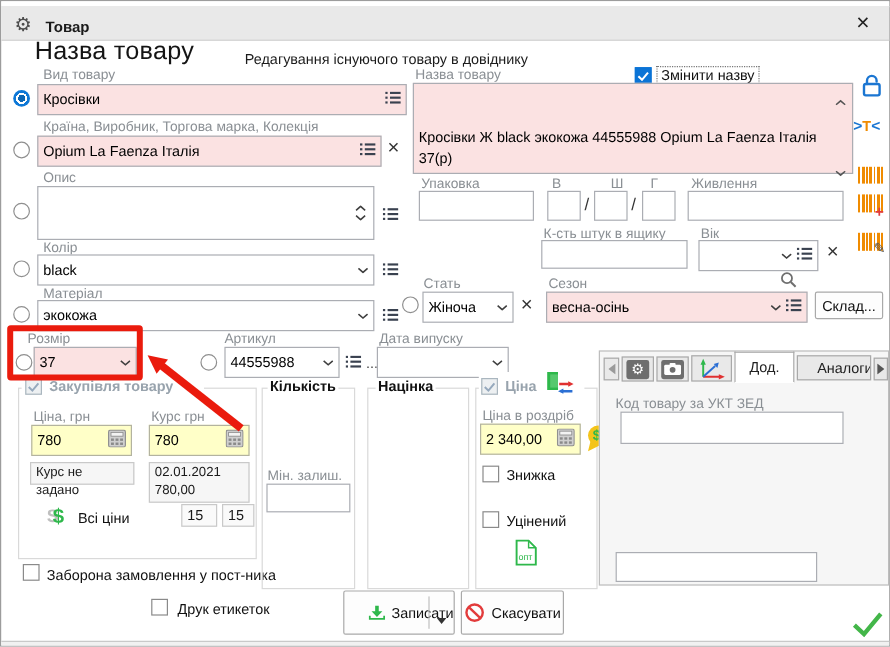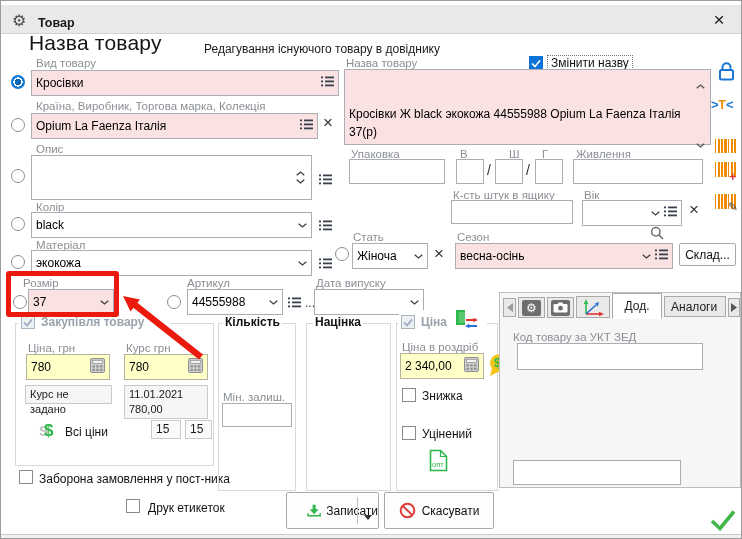--- a/index.html
+++ b/index.html
@@ -351,21 +351,21 @@
             <rect x="10.1" y="7.4" width="2.4" height="2"></rect>
             <rect x="2.5" y="10.8" width="2.4" height="2"></rect>
             <rect x="6.3" y="10.8" width="2.4" height="2"></rect>
             <rect x="10.1" y="10.8" width="2.4" height="2"></rect>
           </g>
         </svg></span>
   </div>
 
   <div class="sunken" style="left:24px;top:384px;width:87px;height:19px">Курс не задано</div>
   <div class="sunken" style="left:123px;top:384px;width:84px;height:34px">
-    <span>11.01.2021</span><br>
+    <span>02.01.2021</span><br>
     <span>780,00</span>
   </div>
 
   <span class="ssico" style="position:absolute;left:38px;top:420px">
     <span class="sh">S</span>
     <span class="dl">$</span>
   </span>
   <div class="cblbl" style="left:64px;top:424px">Всі ціни</div>
   <div class="sunken" style="left:150px;top:419px;width:30px;height:19px;background:#fafafa;font-size:12px">15</div>
   <div class="sunken" style="left:184px;top:419px;width:27px;height:19px;background:#fafafa;font-size:12px">15</div>
@@ -461,21 +461,21 @@
           <path d="M5 16 V5" stroke="#2eb84b"></path>
           <path d="M5 16 H19" stroke="#e03131"></path>
           <path d="M5 16 L15 7" stroke="#2b6fd4"></path>
         </g>
         <polygon points="5,1 2.8,6 7.2,6" fill="#2eb84b"></polygon>
         <polygon points="23,16 18,13.8 18,18.2" fill="#e03131"></polygon>
         <polygon points="18,4 13.8,5.4 16.8,8.6" fill="#2b6fd4"></polygon>
       </svg>
     </div>
   <div class="tab active" style="left:611px;top:292px;width:50px;height:26px">Дод.</div>
-  <div class="tab" style="left:663px;top:295px;width:62px;height:21px;justify-content:flex-start;padding-left:6px">Аналоги</div>
+  <div class="tab" style="left:663px;top:295px;width:62px;height:21px;justify-content:flex-start;padding-left:16px">Аналоги</div>
   <div class="tab" style="left:727px;top:297px;width:12px;height:19px">
       <svg width="6" height="9" viewBox="0 0 6 9">
         <polygon points="0,0 0,9 6,4.5" fill="#555"></polygon>
       </svg>
     </div>
 
   <div class="lbl" style="left:512px;top:330px">Код товару за УКТ ЗЕД</div>
   <input class="plain" style="left: 516px; top: 342px; width: 186px; height: 27px;">
   <input class="plain" style="left: 512px; top: 459px; width: 168px; height: 25px;">
 
@@ -487,21 +487,21 @@
         <polygon points="7.5,1 11.5,1 11.5,7 15.5,7 9.5,13.5 3.5,7 7.5,7" fill="#2eb84b"></polygon>
         <path d="M1.5 12 V15.5 H17.5 V12" fill="none" stroke="#2eb84b" stroke-width="2"></path>
       </svg>
     <span style="margin-left:5px">Записати</span>
     <span style="position:absolute;right:20px;top:4px;bottom:4px;width:1px;background:#c0c0c0"></span>
     <span style="position:absolute;right:6px;top:16px"><svg width="8" height="5" viewBox="0 0 8 5">
           <polygon points="0,0 8,0 4,5" fill="#333"></polygon>
         </svg></span>
   </div>
 
-  <div class="btn" style="left:383px;top:491px;width:110px;height:37px;gap:6px">
+  <div class="btn" style="left:383px;top:491px;width:86px;height:37px;gap:6px">
     <svg width="17" height="17" viewBox="0 0 17 17">
         <circle cx="8.5" cy="8.5" r="6.8" fill="none" stroke="#e23b3b" stroke-width="2"></circle>
         <line x1="3.9" y1="4.1" x2="13.1" y2="12.9" stroke="#e23b3b" stroke-width="2"></line>
       </svg>
     <span>Скасувати</span>
   </div>
 
   <span class="abs" style="left:708px;top:508px"><svg width="28" height="22" viewBox="0 0 28 22">
         <path d="M3 12 L11 19.5 L25 2.5" fill="none" stroke="#43b649" stroke-width="3.6"></path>
       </svg></span>

